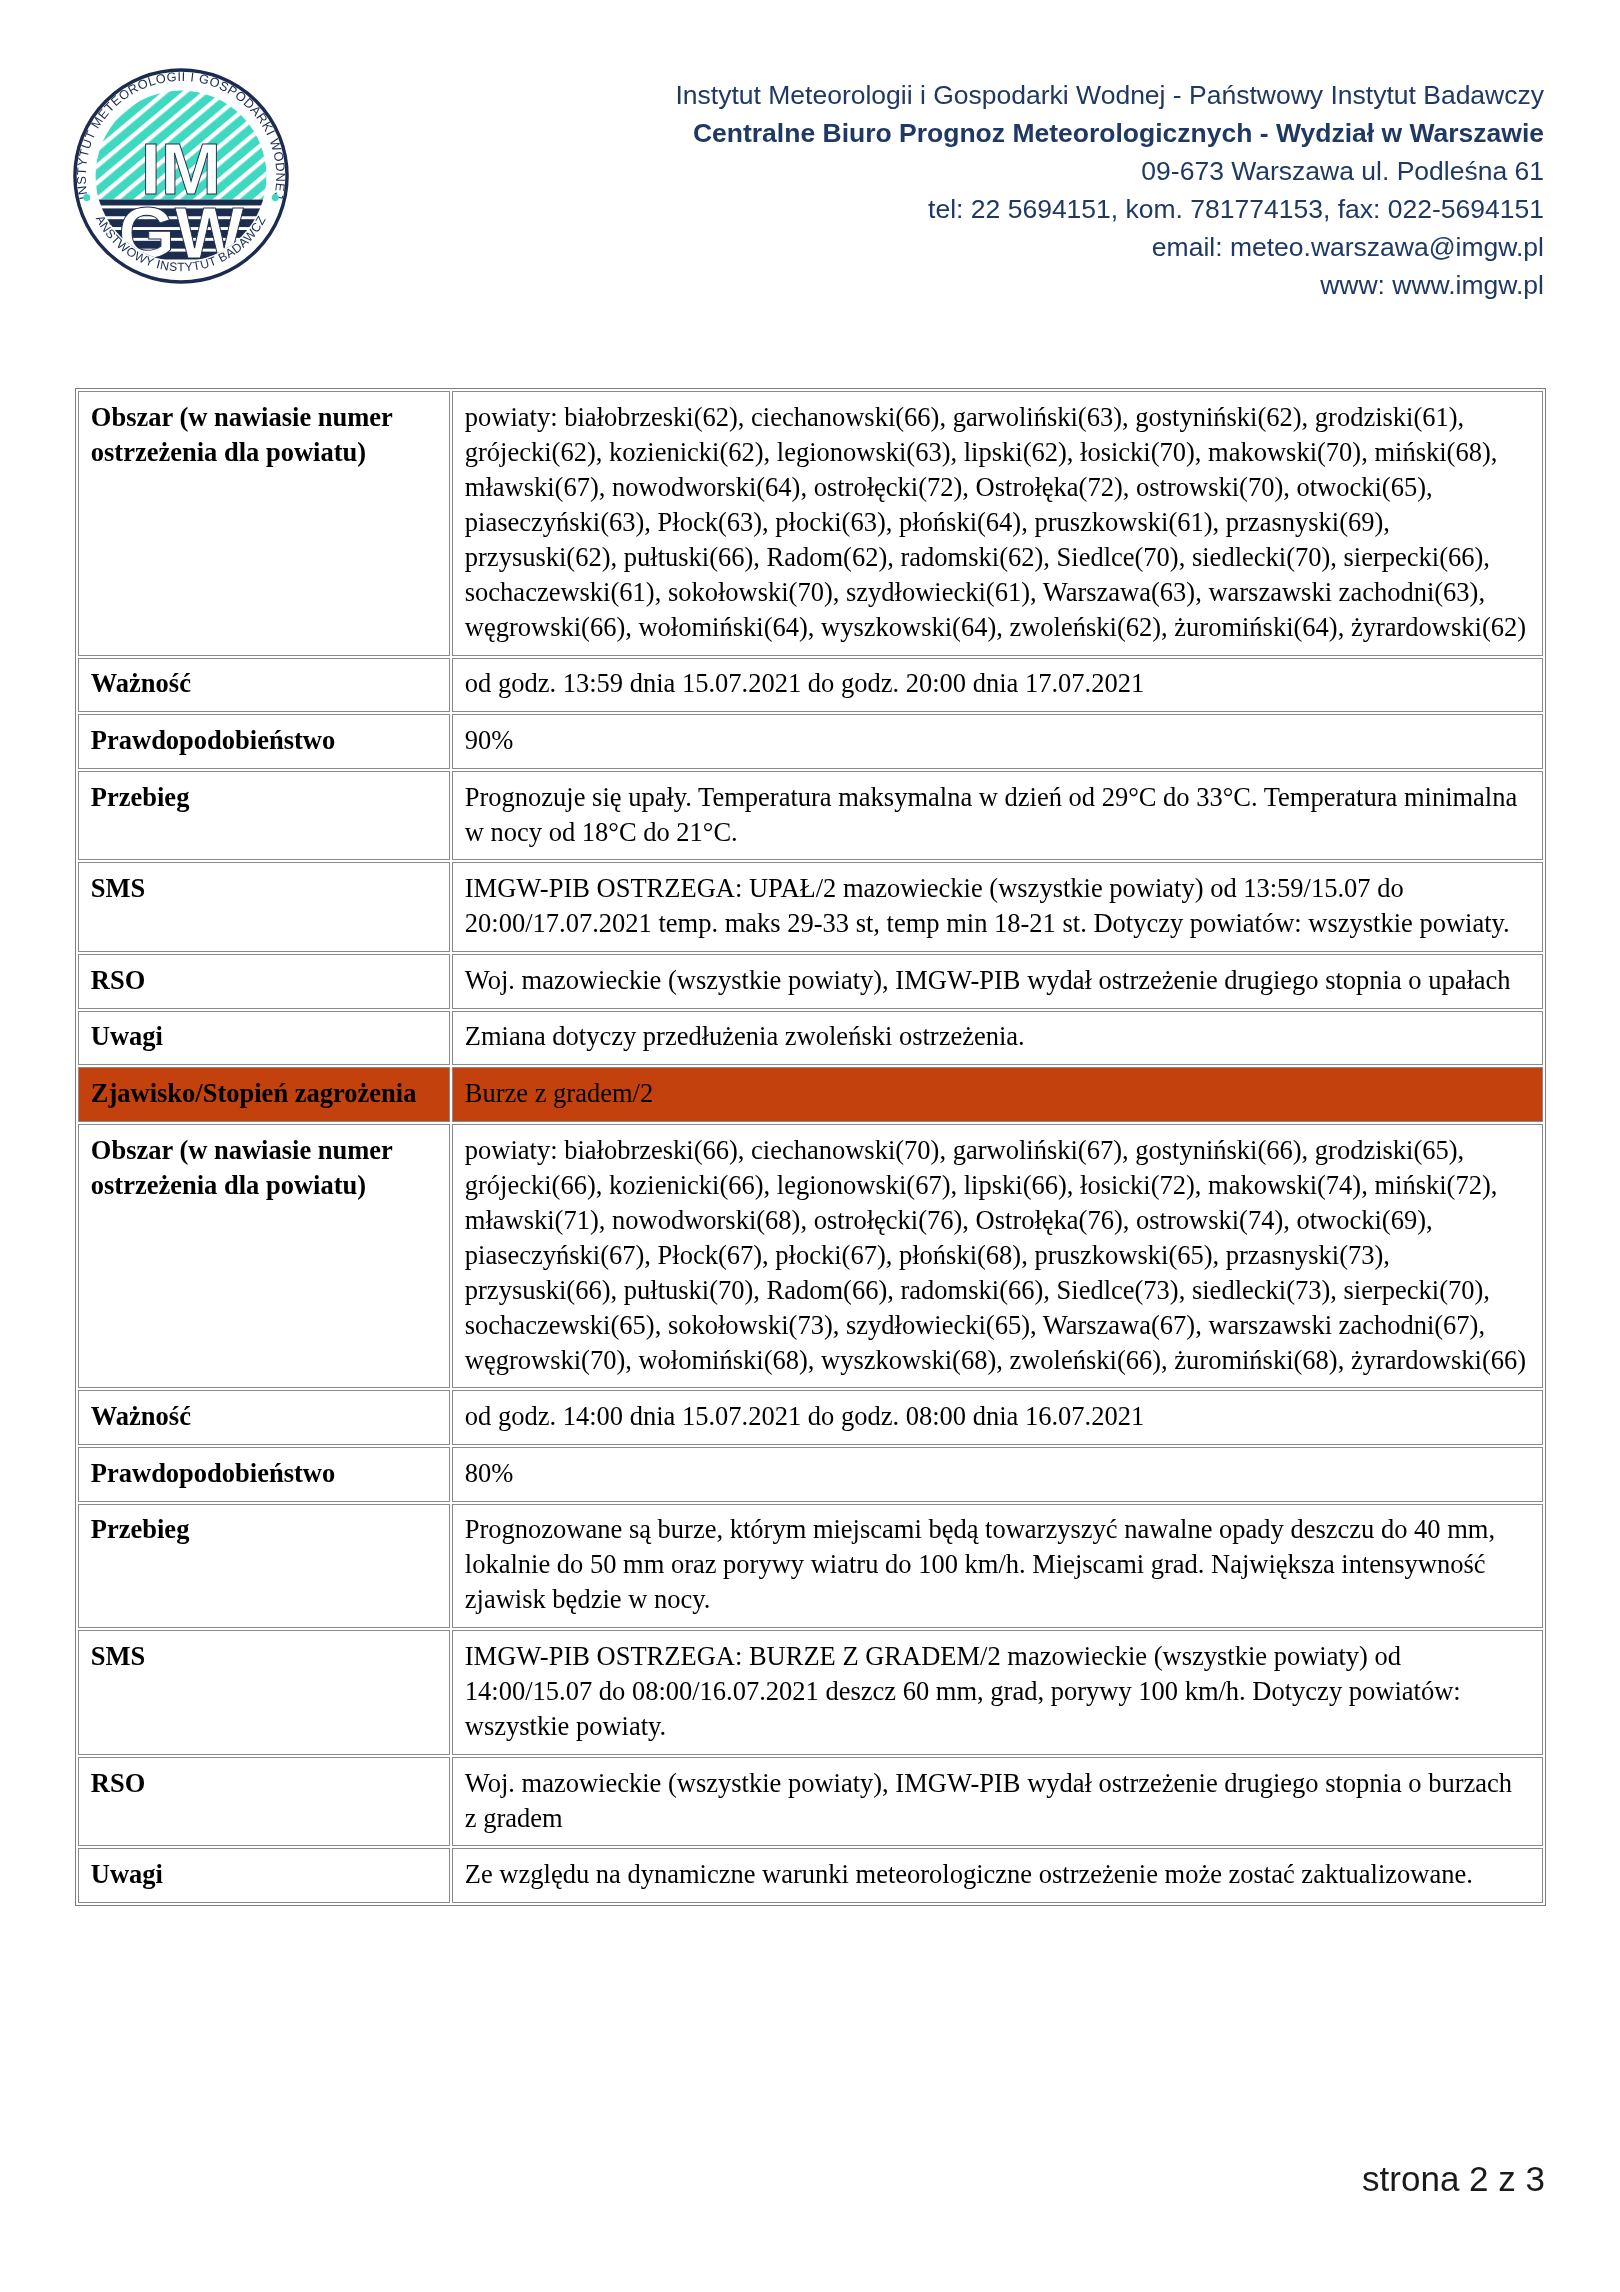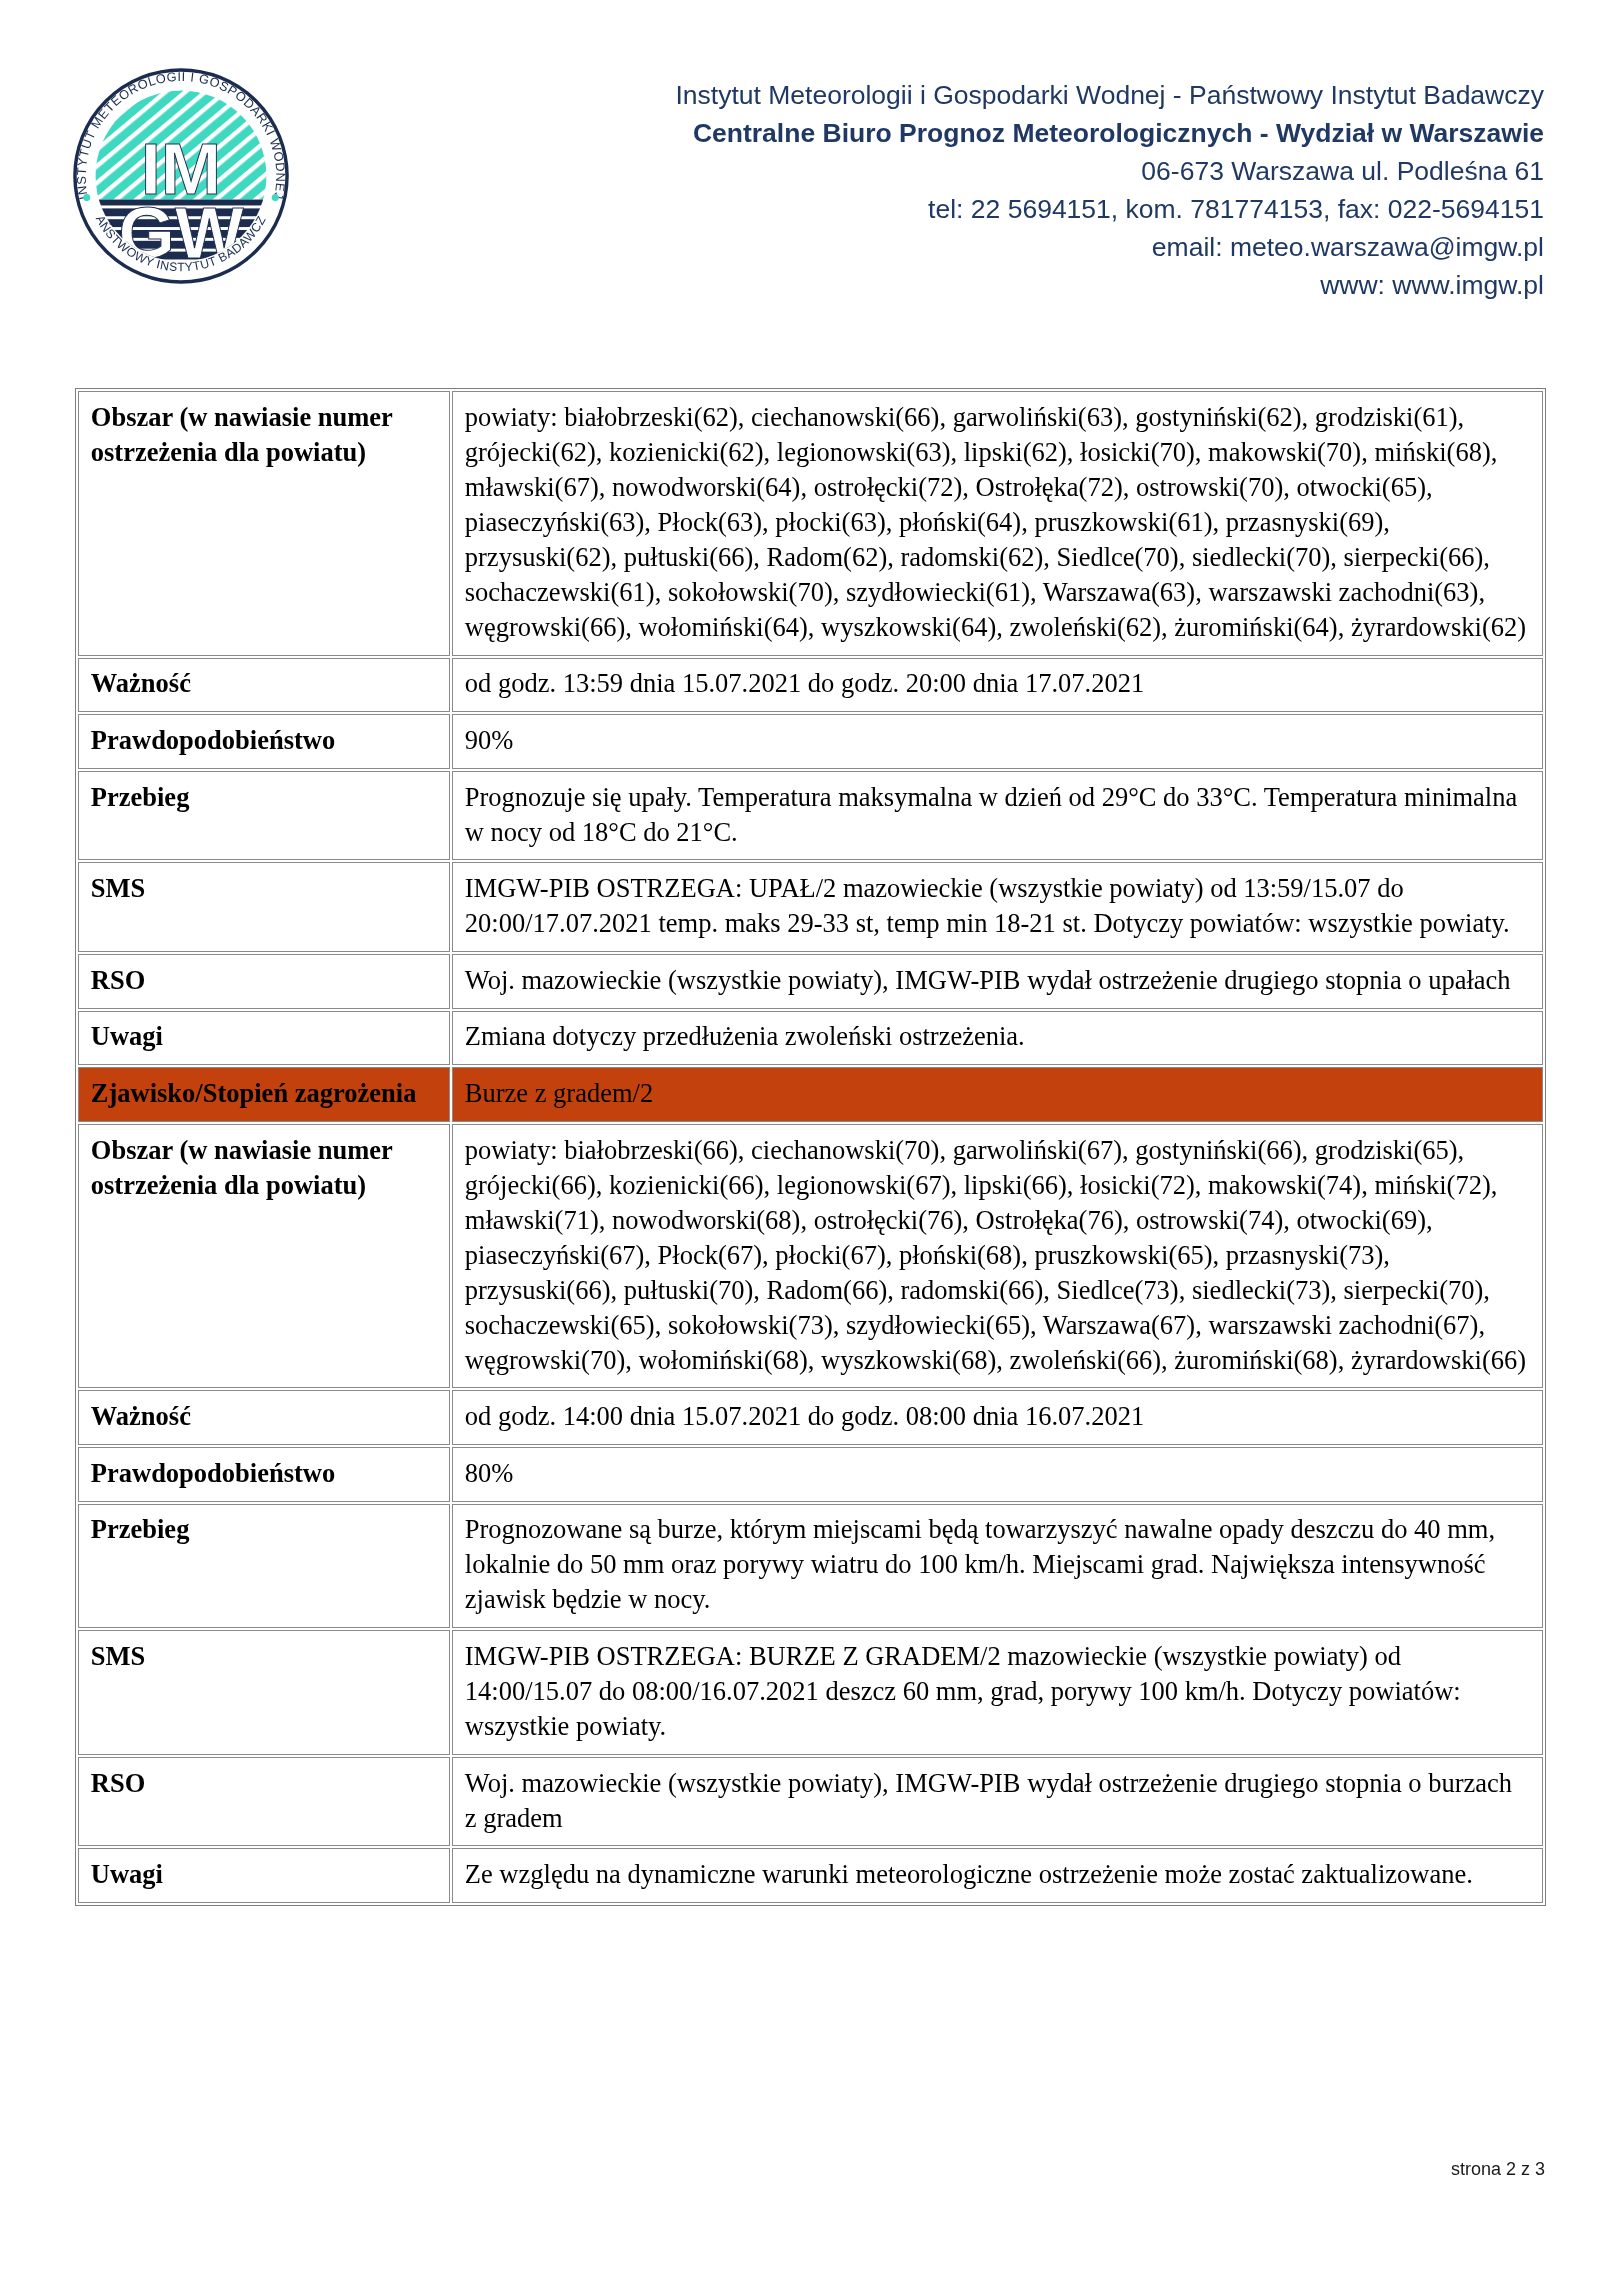--- a/index.html
+++ b/index.html
@@ -48,21 +48,21 @@
     background:#ffffff;
     word-wrap:break-word;
   }
   table.warn td.label { font-weight:bold; }
   table.warn tr.highlight td { background:#c2410c; }
 
   
   .footer {
     position:absolute; top:2159px; right:75px;
     font-family:"Liberation Sans", sans-serif;
-    font-size:18px; color:#1a1a1a;
+    font-size:35px; color:#1a1a1a;
   }
 </style>
 </head>
 <body>
 
 <div class="page">
 
   <div class="logo">
     <svg viewBox="-111 -111 222 222" width="218" height="218">
       <defs>
@@ -98,21 +98,21 @@
       </text>
 
       <circle cx="-96" cy="22" r="3.6" fill="#3fd9c2"></circle>
       <circle cx="96" cy="22" r="3.6" fill="#3fd9c2"></circle>
     </svg>
   </div>
 
   <div class="header-text">
     <div>Instytut Meteorologii i Gospodarki Wodnej - Państwowy Instytut Badawczy</div>
     <div class="hl-bold">Centralne Biuro Prognoz Meteorologicznych - Wydział w Warszawie</div>
-    <div>06-673 Warszawa ul. Podleśna 61</div>
+    <div>09-673 Warszawa ul. Podleśna 61</div>
     <div>tel: 22 5694151, kom. 781774153, fax: 022-5694151</div>
     <div>email: meteo.warszawa@imgw.pl</div>
     <div>www: www.imgw.pl</div>
   </div>
 
   <div class="tbl-wrap">
     <table class="warn">
       <colgroup>
           <col class="c-label">
           <col>

